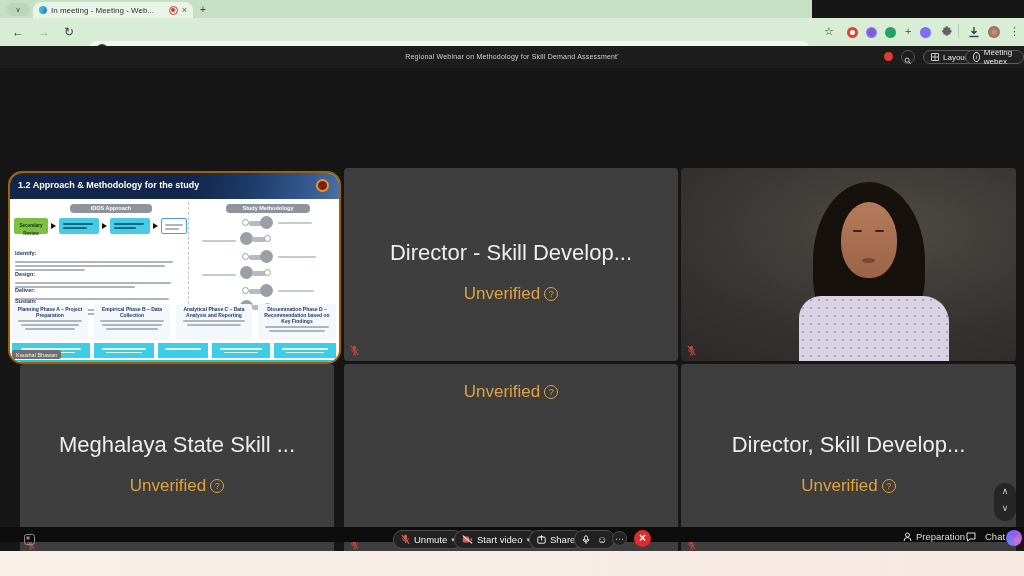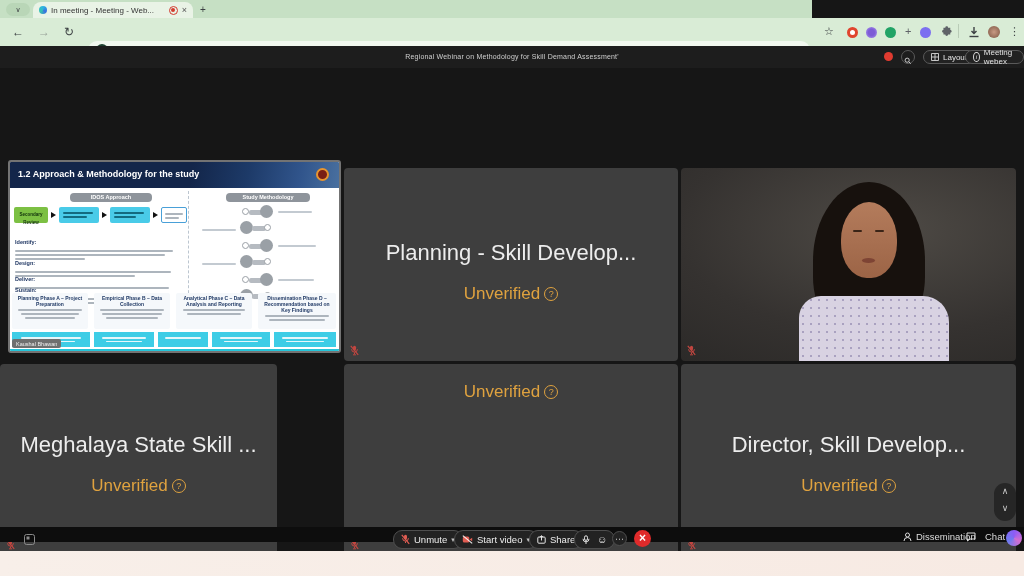--- a/index.html
+++ b/index.html
@@ -20,21 +20,21 @@
   .mtitle{font-size:7px;color:#cfcfcf;letter-spacing:.2px;}
   .hpill{height:14px;border:1px solid #5a5a5a;border-radius:8px;color:#e4e4e4;font-size:8px;padding:0 7px;gap:4px;background:#222;}
   
   #stage{left:0;top:68px;width:1024px;height:459px;background:#161616;}
   .tile{background:#3e3e3e;border-radius:4px;overflow:hidden;}
   .tname{color:#ededed;font-size:22px;text-align:center;white-space:nowrap;overflow:hidden;padding:0 6px;}
   .tstatus{color:#dfa23f;font-size:17px;text-align:center;margin-top:18px;}
   .qb{display:inline-block;width:12px;height:12px;border:1.5px solid #dfa23f;border-radius:50%;font-size:9px;line-height:12px;margin-left:4px;text-align:center;vertical-align:2px;}
   .mutei{position:absolute;left:6px;bottom:5px;}
   
-  #slide{left:8px;top:92px;width:333px;height:193px;background:#fff;border:2px solid #737373;border-radius:3px;overflow:hidden;}
+  #slide{left:8px;top:103px;width:333px;height:193px;background:#fff;border:2px solid #a16207;border-radius:14px;overflow:hidden;}
   .s{position:absolute;box-sizing:border-box;}
   .spill{background:#8e949b;border-radius:4px;color:#fff;font-size:5.5px;font-weight:bold;text-align:center;line-height:9px;height:9px;}
   .skl{background:#adb5bd;height:2px;border-radius:1px;margin:2px 0;}
   .sklw{background:#e6f6fa;height:1.5px;border-radius:1px;margin:2px auto;}
   .lead{font-size:5.5px;font-weight:bold;color:#18305e;}
   .cyan{background:#3ecde6;}
   .node{width:13px;height:13px;border-radius:50%;background:#9aa0a6;}
   .ring{width:7px;height:7px;border-radius:50%;border:1.5px solid #9aa0a6;background:#fff;}
   .stem{height:5px;background:#b6bbc1;border-radius:2px;}
   .phbox{background:#f5f8fb;border-radius:2px;padding:2px 3px;}
@@ -232,21 +232,21 @@
       <div class="s cyan" style="left:264px;top:170px;width:62px;height:15px;padding:3px 6px;">
           <div class="sklw" style="width:46px;"></div>
           <div class="sklw" style="width:38px;"></div>
         </div>
       <div class="s" style="left:0;top:187px;width:329px;height:2px;background:#25c4d8;"></div>
 
       <div class="s" style="left:2px;top:177px;background:#6f6f6f;border-radius:2px;padding:1.5px 4px;font-size:5.5px;color:#f0f0f0;z-index:5;">Kaushal Bhawan</div>
     </div>
 
     <div class="abs tile" style="left:344px;top:100px;width:334px;height:193px;">
-      <div class="tname" style="margin-top:72px;">Planning - Skill Develop...</div>
+      <div class="tname" style="margin-top:72px;">Director - Skill Develop...</div>
       <div class="tstatus"><span>Unverified</span><span class="qb">?</span></div>
       <svg class="mutei" width="9" height="11" viewBox="0 0 9 11">
           <g fill="none" stroke="#c24640" stroke-width="1">
             <rect x="3" y="0.8" width="3" height="4.8" rx="1.5" fill="#c24640" stroke="none"></rect>
             <path d="M1.6 4.2a2.9 2.9 0 0 0 5.8 0"></path>
             <path d="M4.5 7.4v1.6M3 9.8h3"></path>
             <path d="M0.8 0.8l7.4 9" stroke-width="1.2"></path>
           </g>
         </svg>
     </div>
@@ -261,21 +261,21 @@
       <svg class="mutei" width="9" height="11" viewBox="0 0 9 11">
           <g fill="none" stroke="#c24640" stroke-width="1">
             <rect x="3" y="0.8" width="3" height="4.8" rx="1.5" fill="#c24640" stroke="none"></rect>
             <path d="M1.6 4.2a2.9 2.9 0 0 0 5.8 0"></path>
             <path d="M4.5 7.4v1.6M3 9.8h3"></path>
             <path d="M0.8 0.8l7.4 9" stroke-width="1.2"></path>
           </g>
         </svg>
     </div>
 
-    <div class="abs tile" style="left:0;top:296px;width:277px;height:191px;">
+    <div class="abs tile" style="left:20px;top:296px;width:314px;height:191px;">
       <div class="tname" style="margin-top:68px;">Meghalaya State Skill ...</div>
       <div class="tstatus"><span>Unverified</span><span class="qb">?</span></div>
       <svg class="mutei" width="9" height="11" viewBox="0 0 9 11">
           <g fill="none" stroke="#c24640" stroke-width="1">
             <rect x="3" y="0.8" width="3" height="4.8" rx="1.5" fill="#c24640" stroke="none"></rect>
             <path d="M1.6 4.2a2.9 2.9 0 0 0 5.8 0"></path>
             <path d="M4.5 7.4v1.6M3 9.8h3"></path>
             <path d="M0.8 0.8l7.4 9" stroke-width="1.2"></path>
           </g>
         </svg>
@@ -367,21 +367,21 @@
 
     <div class="abs" style="left:634px;top:3px;width:17px;height:17px;border-radius:50%;background:#e02b2b;color:#fff;font-size:12px;font-weight:bold;text-align:center;line-height:16px;"><span>×</span></div>
 
     <div class="abs flex" style="left:903px;top:4px;gap:4px;">
       <svg width="9" height="10" viewBox="0 0 9 10">
           <g fill="none" stroke="#dcdcdc" stroke-width="1">
             <circle cx="4.5" cy="3" r="2"></circle>
             <path d="M1 9a3.5 3.5 0 0 1 7 0"></path>
           </g>
         </svg>
-      <span class="rightlbl">Dissemination</span>
+      <span class="rightlbl">Preparation</span>
     </div>
     <div class="abs flex" style="left:966px;top:4px;gap:9px;">
       <svg width="10" height="10" viewBox="0 0 10 10">
           <path d="M1 1h8v6H4L1.5 9V7H1z" fill="none" stroke="#dcdcdc" stroke-width="1"></path>
         </svg>
       <span class="rightlbl">Chat</span>
       <span style="width:4px;height:4px;border-radius:50%;background:#4da6ff;margin-left:1px;margin-top:-6px;"></span>
     </div>
     <span class="abs" style="left:1006px;top:3px;width:16px;height:16px;border-radius:50%;background:conic-gradient(#8b5cf6,#d46dd0,#6d7cf0,#8b5cf6);"></span>
   </div>

